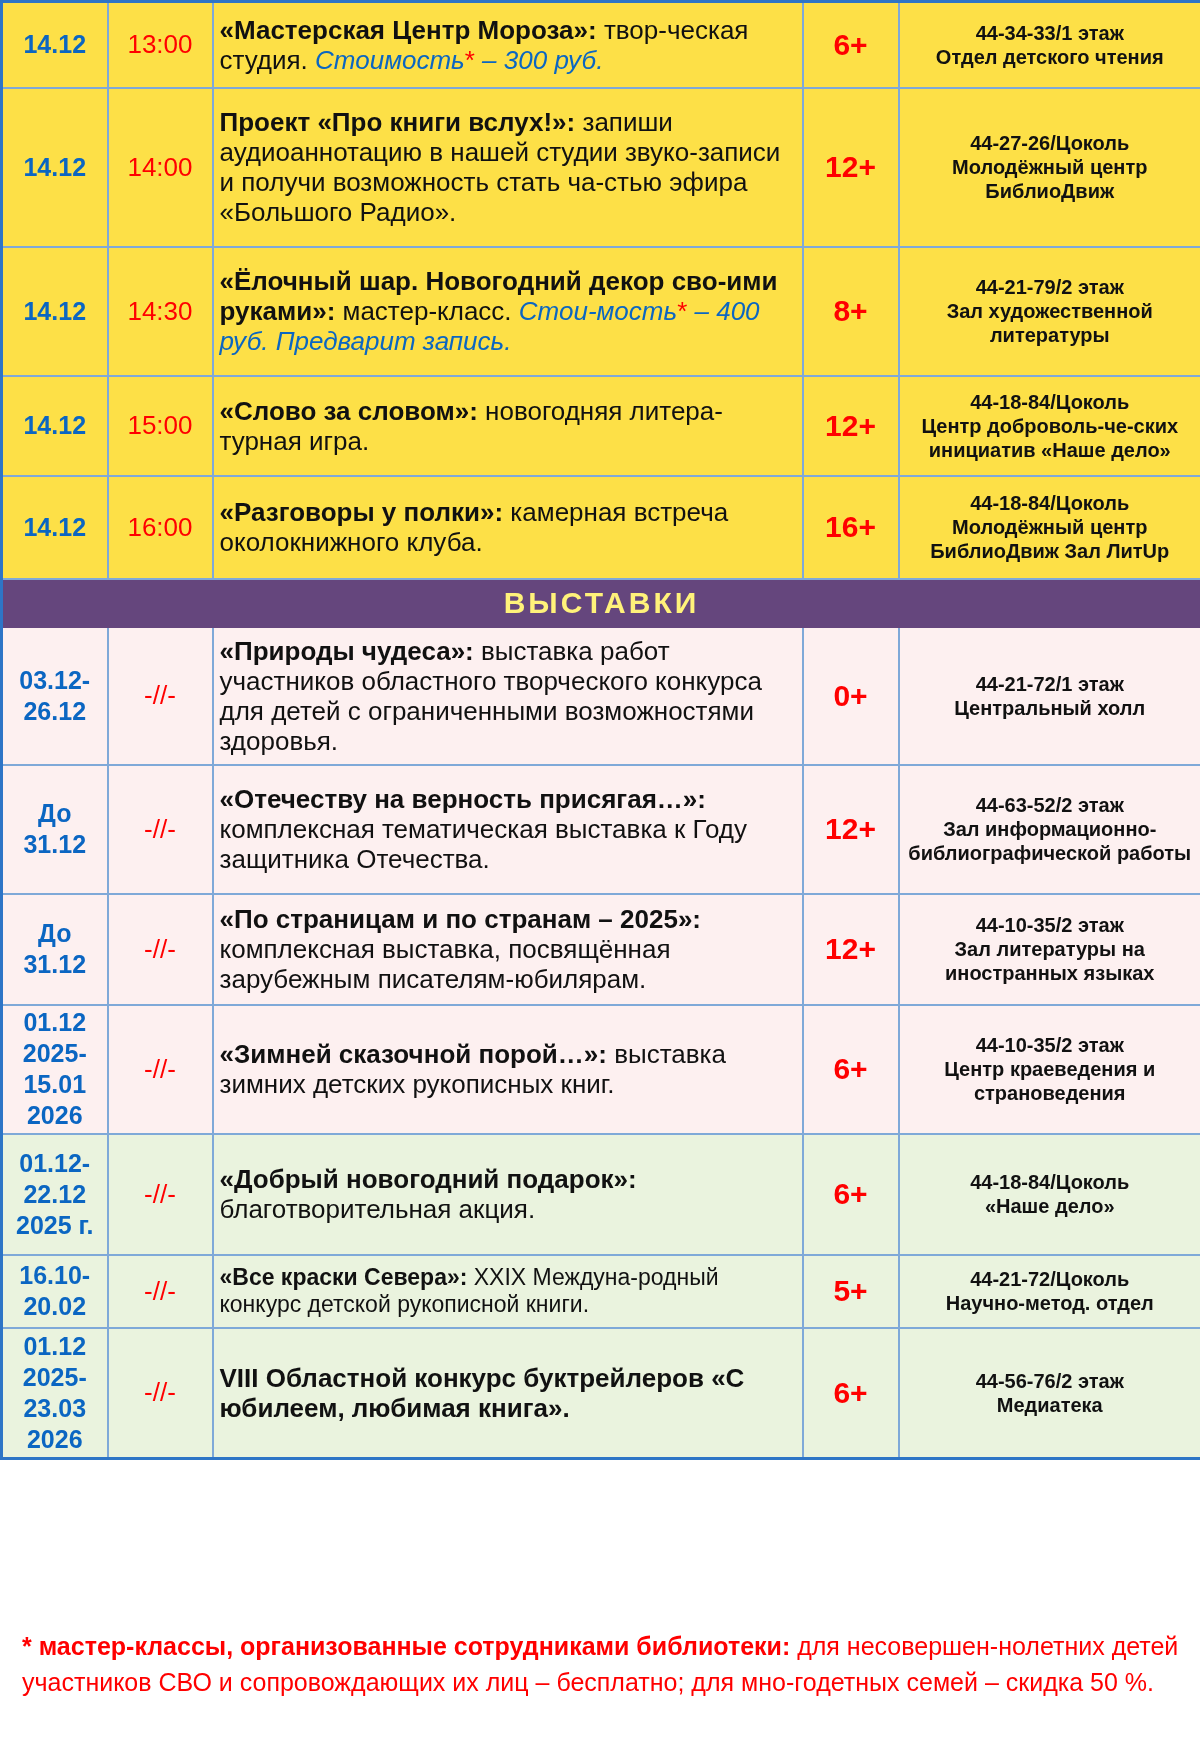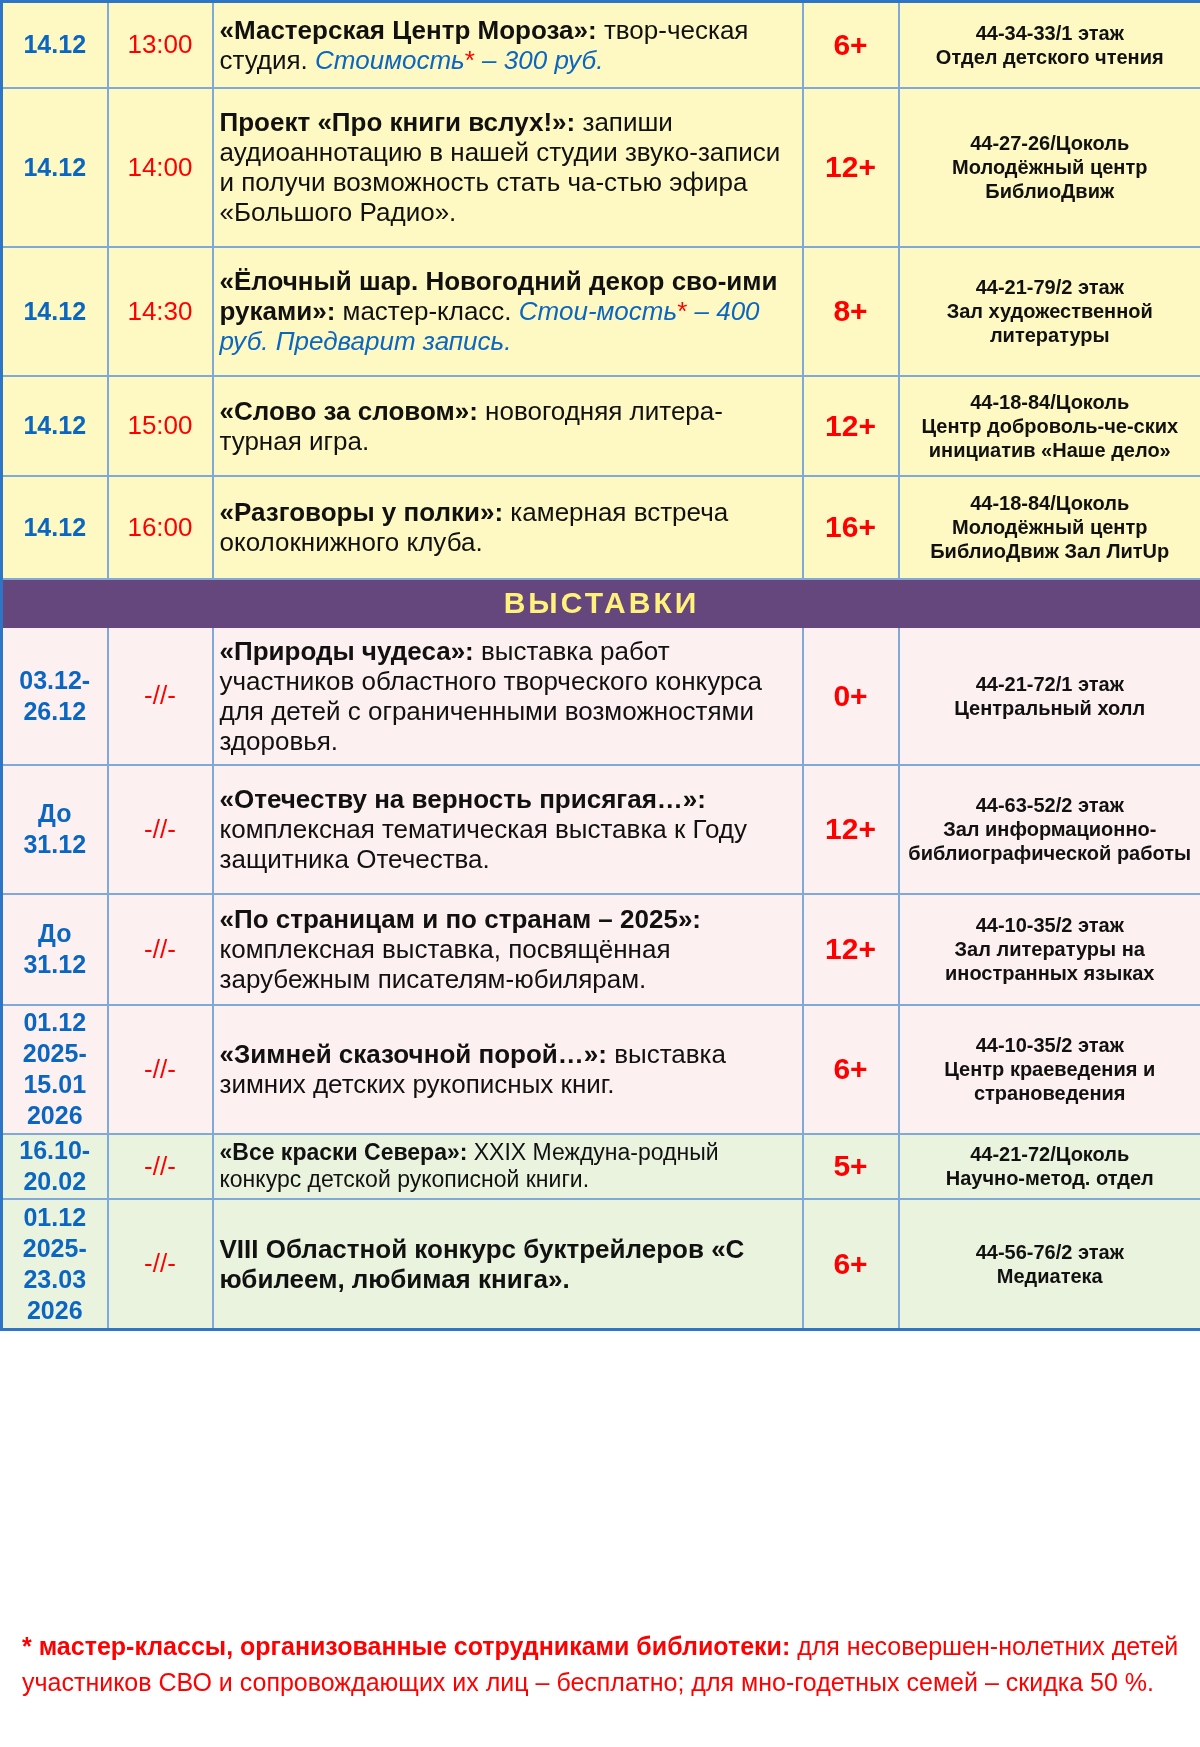--- a/index.html
+++ b/index.html
@@ -1,21 +1,21 @@
 <!DOCTYPE html>
 <html><head>
 <meta charset="utf-8">
 <style>
   html, body { margin:0; padding:0; background:#ffffff; }
   body { width:1200px; height:1747px; position:relative; overflow:hidden; font-family:"Liberation Sans", "DejaVu Sans", sans-serif; }
   .sheet { position:absolute; left:0; top:0; width:1200px; }
   table.sched { position:absolute; left:0; top:0; width:1200px; border-collapse:collapse; table-layout:fixed; border:3px solid #2e75c6; }
   table.sched td { border:2px solid #7fa9d8; padding:0 6px; vertical-align:middle; }
   col.c-date { width:106px; } col.c-time { width:105px; } col.c-desc { width:590px; } col.c-age { width:96px; } col.c-loc { width:303px; }
-  tr.ev td { background:#fef9c3; }
+  tr.ev td { background:#fde047; }
   tr.ex td { background:#fdf0f0; }
   tr.co td { background:#eaf3de; }
   td.date { text-align:center; color:#0b66c2; font-weight:bold; font-size:25px; line-height:31px; padding:0 2px; }
   td.time { text-align:center; color:#ff0000; font-weight:normal; font-size:26px; }
   td.desc { font-size:26px; line-height:30px; color:#111; padding:4px 6px 4px 8px; }
   td.desc b { font-weight:bold; }
   td.desc .cost { color:#0b66c2; font-style:italic; }
   td.desc .star { color:#ff0000; font-style:normal; }
   td.age { text-align:center; color:#ff0000; font-weight:bold; font-size:30px; }
   td.loc { text-align:center; font-weight:bold; font-size:20px; line-height:24px; color:#111; padding:0 4px; }
@@ -127,21 +127,31 @@
       <td class="time">-//-</td>
       <td class="desc"><b>«Зимней сказочной порой…»:</b><span> выставка зимних детских рукописных книг.</span></td>
       <td class="age">6+</td>
       <td class="loc">
             <div>44-10-35/2 этаж</div>
             <div>Центр краеведения и страноведения</div>
           </td>
     </tr>
 
 
-    <tr class="co" style="height:65px">
+    <tr class="co" style="height:121px">
+      <td class="date">01.12-22.12 2025 г.</td>
+      <td class="time">-//-</td>
+      <td class="desc"><b>«Добрый новогодний подарок»:</b><span> благотворительная акция.</span></td>
+      <td class="age">6+</td>
+      <td class="loc">
+            <div>44-18-84/Цоколь</div>
+            <div>«Наше дело»</div>
+          </td>
+    </tr>
+    <tr class="co" style="height:73px">
       <td class="date">16.10-20.02</td>
       <td class="time">-//-</td>
       <td class="desc" style="font-size:23px;line-height:27px;margin-left:40px;"><b>«Все краски Севера»:</b><span> XXIX Междуна-родный конкурс детской рукописной книги.</span></td>
       <td class="age">5+</td>
       <td class="loc">
             <div>44-21-72/Цоколь</div>
             <div>Научно-метод. отдел</div>
           </td>
     </tr>
     <tr class="co" style="height:131px">

